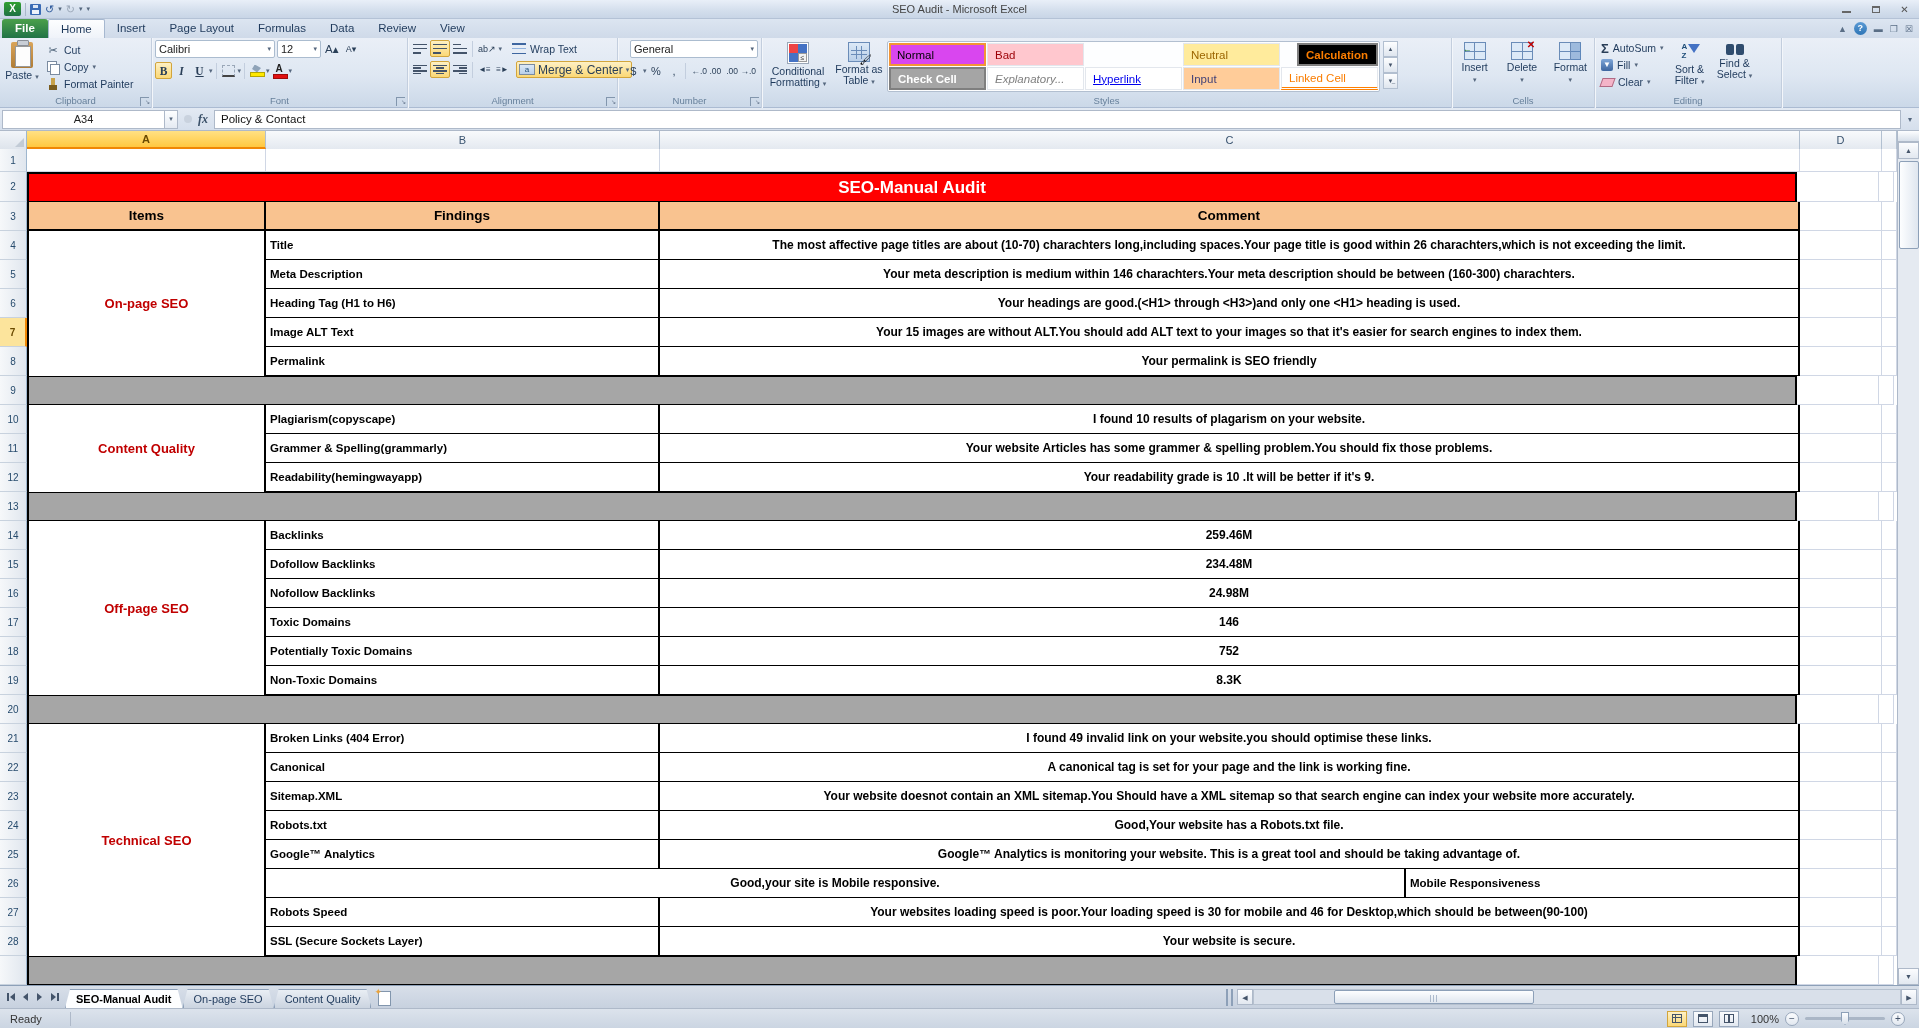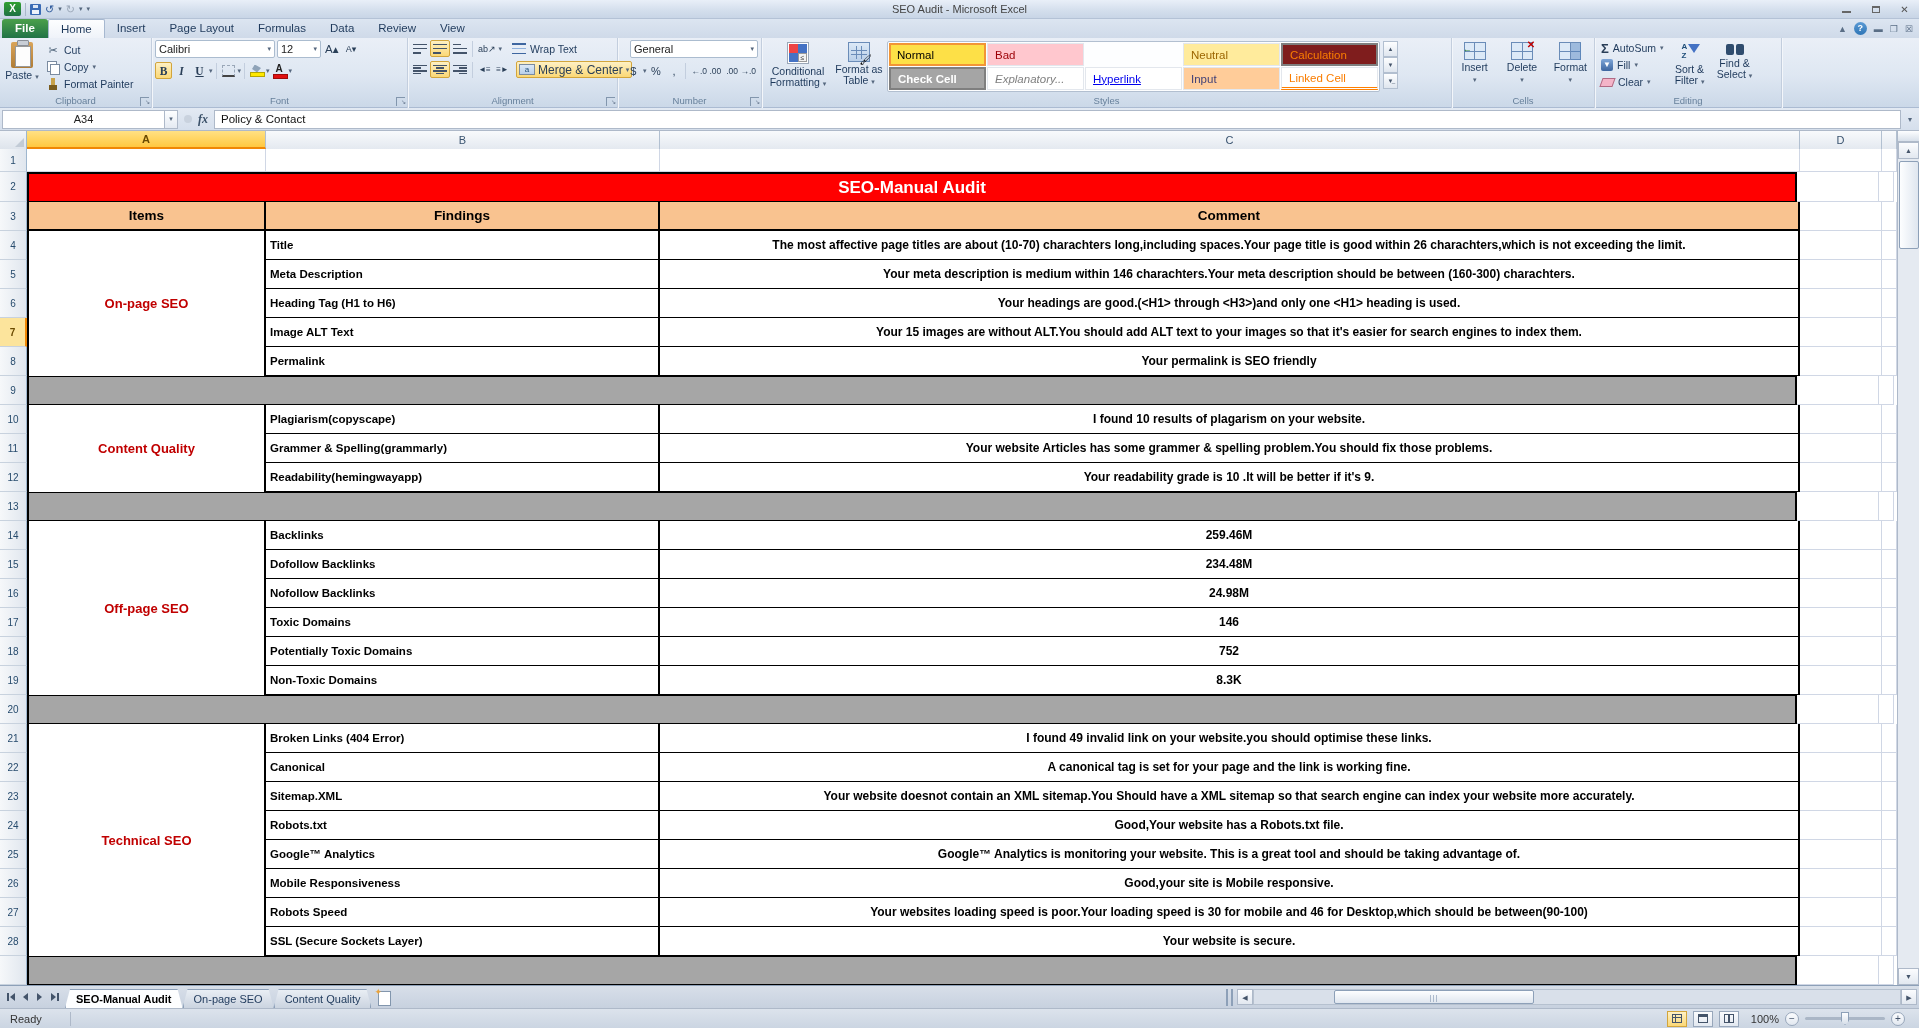--- a/index.html
+++ b/index.html
@@ -459,25 +459,25 @@
               <i></i>
               <i>≤</i>
             </div>
           <div class="two-line"><span>Conditional Formatting</span> <span class="mini-drop">▾</span></div>
         </div>
         <div class="bigbtn" style="width:52px">
           <div class="fat-ico"></div>
           <div class="two-line"><span>Format as Table</span> <span class="mini-drop">▾</span></div>
         </div>
         <div id="style-gallery">
-            <div class="style-item sel" style="background: #fde047; color: rgb(0, 0, 0);">Normal</div>
+            <div class="style-item sel" style="background: #d946ef; color: rgb(0, 0, 0);">Normal</div>
             <div class="style-item" style="background: rgb(255, 199, 206); color: rgb(156, 0, 6);">Bad</div>
             <div class="style-item" style="background: #f9a8d4; color: rgb(0, 97, 0); margin-top: 40px;">Good</div>
             <div class="style-item" style="background: rgb(255, 235, 156); color: rgb(156, 101, 0);">Neutral</div>
-            <div class="style-item" style="background: #7f1d1d; color: rgb(250, 125, 0); font-weight: normal; border: 2px solid rgb(127, 127, 127);">Calculation</div>
+            <div class="style-item" style="background: #000000; color: rgb(250, 125, 0); font-weight: bold; border: 2px solid rgb(127, 127, 127); margin-left: 16px;">Calculation</div>
             <div class="style-item" style="background: rgb(165, 165, 165); color: rgb(255, 255, 255); font-weight: bold; border: 2px solid rgb(127, 127, 127);">Check Cell</div>
             <div class="style-item" style="background: rgb(255, 255, 255); color: rgb(127, 127, 127); font-style: italic;">Explanatory...</div>
             <div class="style-item" style="background: rgb(255, 255, 255); color: rgb(0, 0, 238); text-decoration: underline;">Hyperlink</div>
             <div class="style-item" style="background: rgb(255, 204, 153); color: rgb(63, 63, 118);">Input</div>
             <div class="style-item" style="background: rgb(255, 255, 255); color: rgb(250, 125, 0); border-bottom: 3px double rgb(255, 128, 1);">Linked Cell</div>
           </div>
         <div class="gal-scroll">
           <div>▲</div>
           <div>▼</div>
           <div>▼̲</div>
@@ -746,22 +746,22 @@
         <div class="gut">25</div>
         <div class="cell cA dk-l dk-r"></div>
         <div class="cell cB bcell dk-r dk-b">Google™ Analytics</div>
         <div class="cell cC ccell dk-r dk-b">Google™ Analytics is monitoring your website. This is a great tool and should be taking advantage of.</div>
         <div class="cell cD lt-b lt-r"></div>
         <div class="cell cE lt-b lt-r"></div>
       </div>
       <div class="row" style="height: 29px;">
         <div class="gut">26</div>
         <div class="cell cA dk-l dk-r"></div>
+        <div class="cell cC ccell dk-r dk-b">Good,your site is Mobile responsive.</div>
         <div class="cell cB bcell dk-r dk-b">Mobile Responsiveness</div>
-        <div class="cell cC ccell dk-r dk-b">Good,your site is Mobile responsive.</div>
         <div class="cell cD lt-b lt-r"></div>
         <div class="cell cE lt-b lt-r"></div>
       </div>
       <div class="row" style="height: 29px;">
         <div class="gut">27</div>
         <div class="cell cA dk-l dk-r"></div>
         <div class="cell cB bcell dk-r dk-b">Robots Speed</div>
         <div class="cell cC ccell dk-r dk-b">Your websites loading speed is poor.Your loading speed is 30 for mobile and 46 for Desktop,which should be between(90-100)</div>
         <div class="cell cD lt-b lt-r"></div>
         <div class="cell cE lt-b lt-r"></div>

